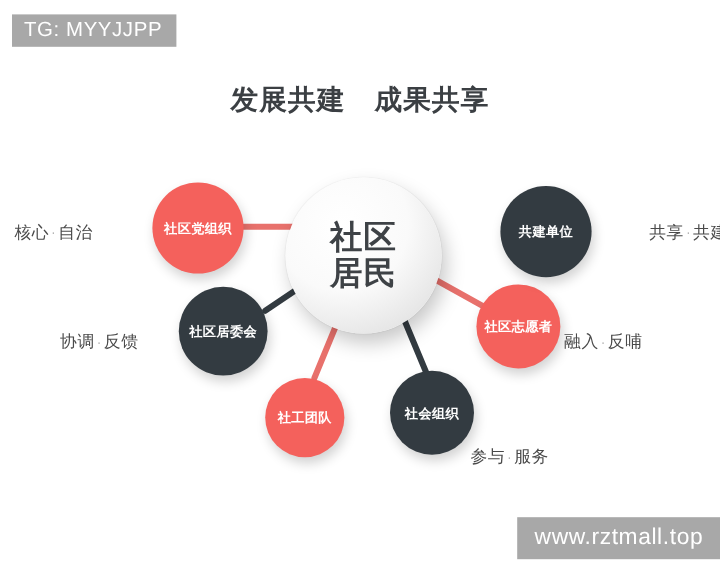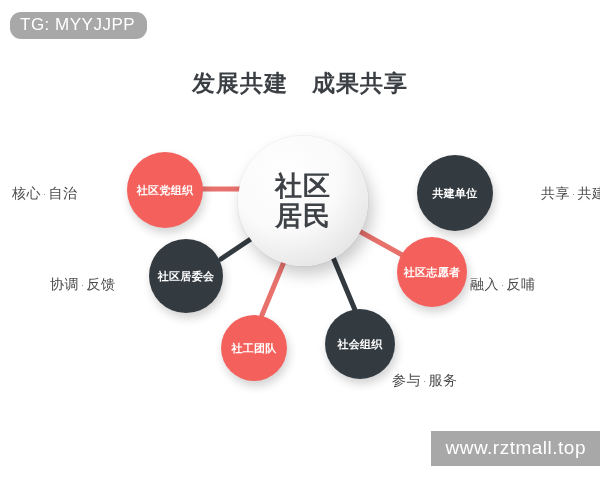--- a/index.html
+++ b/index.html
@@ -25,21 +25,20 @@
     display: flex;
     align-items: center;
     justify-content: center;
     white-space: nowrap;
   }
   #wm-top {
     left: 10px;
     top: 12px;
     padding: 3px 12px 4px 10px;
     font-size: 17px;
-    border-radius: 11px;
   }
   #wm-bottom {
     right: 0px;
     bottom: 14px;
     padding: 6px 14px 7px 14px;
     font-size: 19px;
   }
 
   
   #title {
@@ -136,21 +135,21 @@
 
 <div id="stage">
   <svg id="links" viewBox="0 0 600 480" preserveAspectRatio="none">
       <line x1="203" y1="189" x2="252" y2="189" stroke="#e8716c" stroke-width="5" stroke-linecap="round"></line>
       <line x1="221" y1="259" x2="264" y2="230" stroke="#333b41" stroke-width="5" stroke-linecap="round"></line>
       <line x1="262" y1="315" x2="288" y2="252" stroke="#e8716c" stroke-width="5" stroke-linecap="round"></line>
       <line x1="355" y1="310" x2="330" y2="250" stroke="#333b41" stroke-width="5" stroke-linecap="round"></line>
       <line x1="404" y1="256" x2="350" y2="226" stroke="#e8716c" stroke-width="5" stroke-linecap="round"></line>
     </svg>
 
-<div class="hub" style="left: 238px; top: 136px; width: 130px; height: 130px;">
+<div class="hub" style="left: 238px; top: 148px; width: 130px; height: 130px;">
       <div class="hub-label"><span>社区</span><br><span>居民</span></div>
     </div>
     <div class="node node-red" style="left: 127px; top: 152px; width: 76px; height: 76px;">
       <span class="node-label">社区党组织</span>
     </div>
     <div class="node node-dark" style="left: 149px; top: 239px; width: 74px; height: 74px;">
       <span class="node-label">社区居委会</span>
     </div>
     <div class="node node-red" style="left: 221px; top: 315px; width: 66px; height: 66px;">
       <span class="node-label">社工团队</span>

